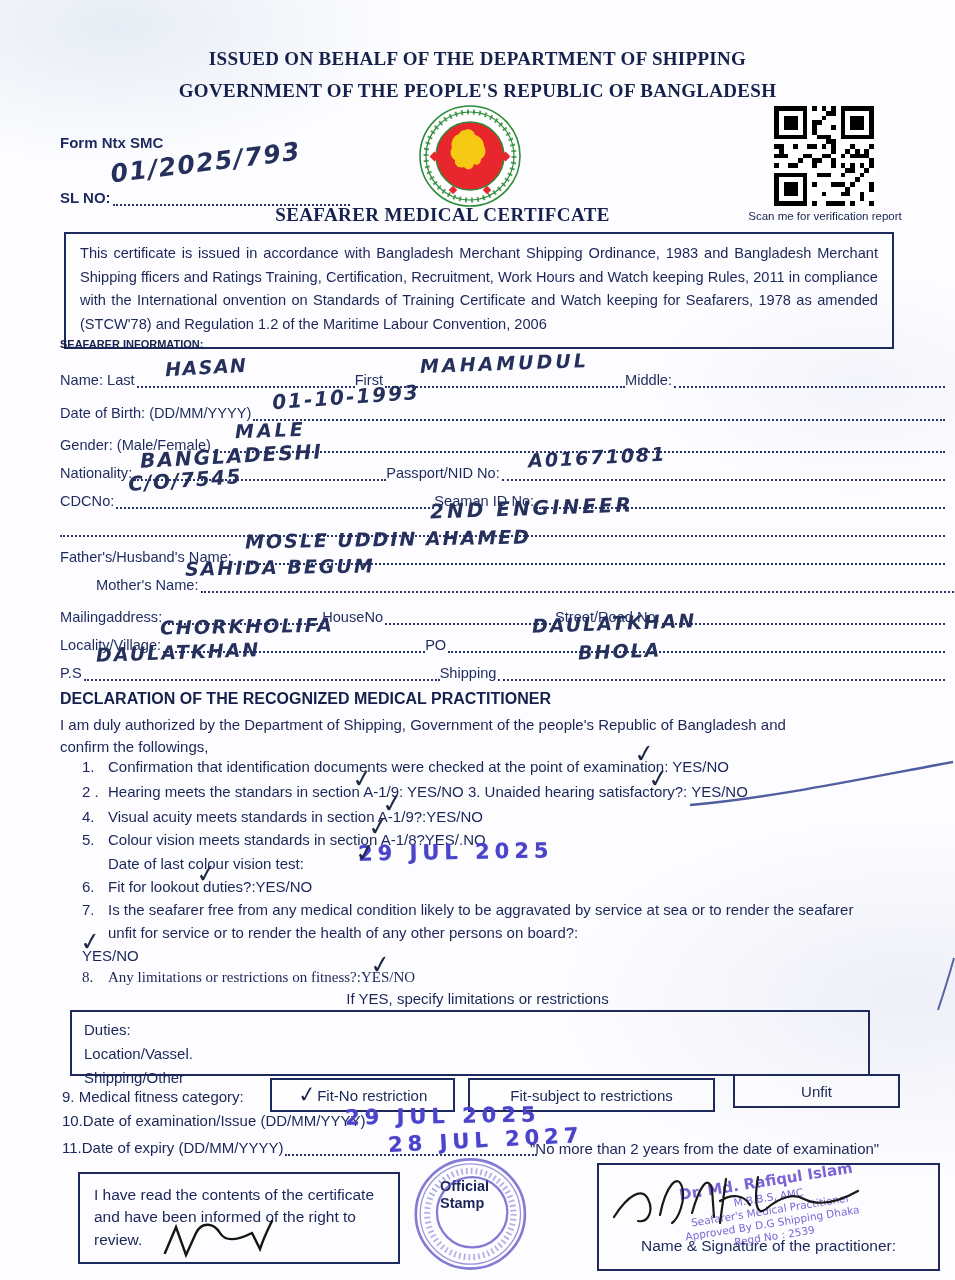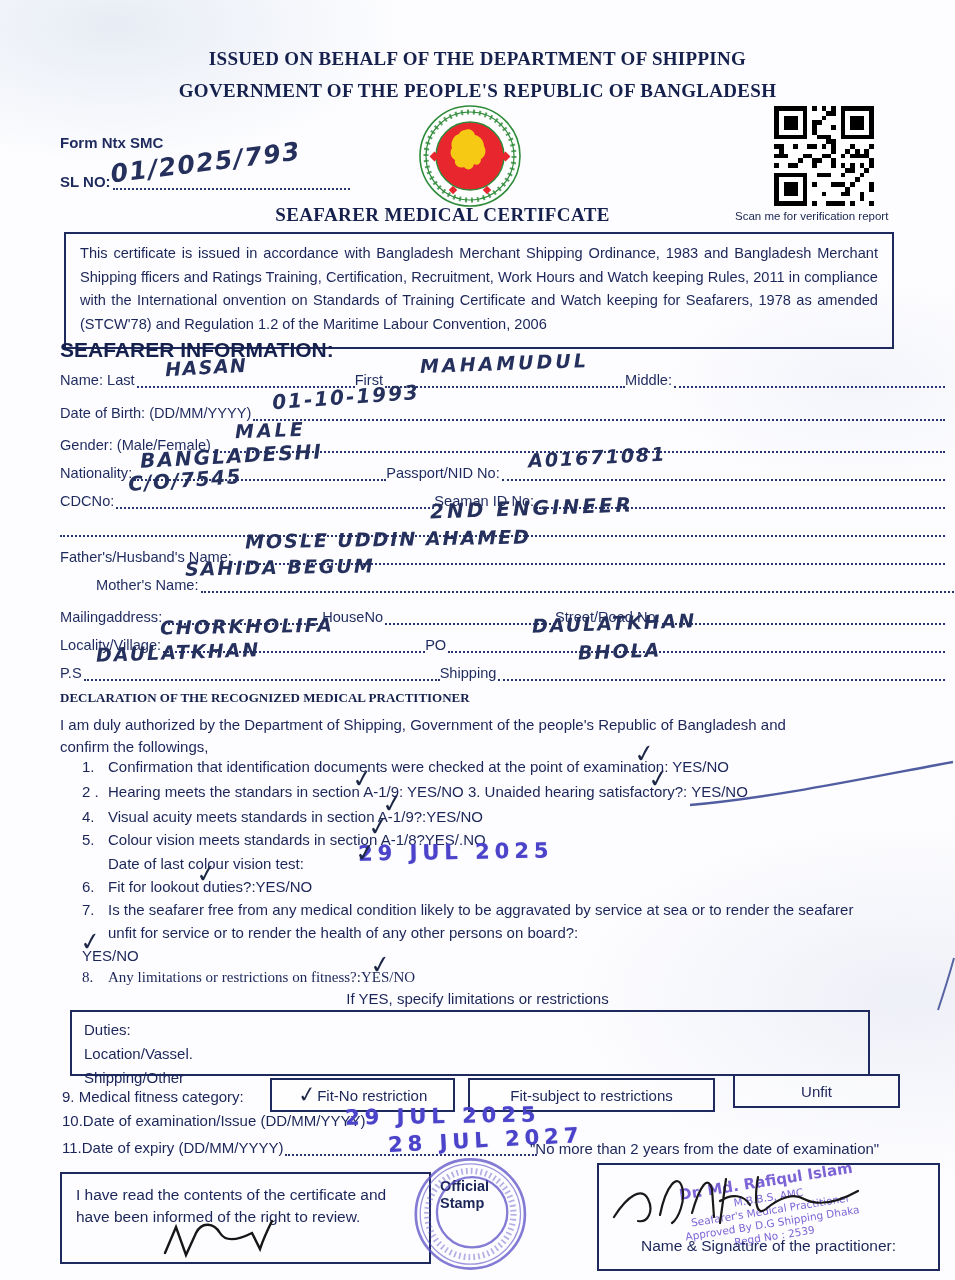--- a/index.html
+++ b/index.html
@@ -21,21 +21,21 @@
   .title{
     font-family:"Liberation Serif", serif;font-weight:bold;color:#15204d;
     font-size:19px;letter-spacing:.4px;
   }
   .smc{font-size:15px;font-weight:bold;color:#1e2a5e;}
   .qr-caption{font-size:11.5px;color:#18224e;}
   .intro-box{
     border:2px solid #1e2a5e;padding:8px 14px 10px 14px;
     font-size:14.6px;line-height:1.62;text-align:justify;color:#1b2558;
   }
-  .sect-head{font-weight:bold;font-size:21px;color:#15204d;}
+  .sect-head{font-weight:bold;font-size:11px;color:#15204d;}
   .frow{display:flex;align-items:flex-end;font-size:14.6px;height:22px;}
   .frow .lbl{white-space:nowrap;padding-right:2px;}
   .dots{flex:1 1 auto;border-bottom:2px dotted #27346f;height:17px;}
   .dots.fix{flex:0 0 auto;}
   
   .hw{
     font-family:"DejaVu Sans", sans-serif;font-style:italic;font-weight:bold;
     color:#25305c;letter-spacing:1.5px;white-space:nowrap;
   }
   .check{
@@ -71,21 +71,21 @@
 </style>
 </head>
 <body>
 
 <div class="page">
 
   <div class="abs hdr" style="left:0;right:0;top:48px;">ISSUED ON BEHALF OF THE DEPARTMENT OF SHIPPING</div>
   <div class="abs hdr" style="left:0;right:0;top:80px;">GOVERNMENT OF THE PEOPLE'S REPUBLIC OF BANGLADESH</div>
 
   <div class="abs smc" style="left:60px;top:134px;">Form Ntx SMC</div>
-  <div class="abs frow" style="left:60px;top:168px;width:290px;justify-content:space-between;">
+  <div class="abs frow" style="left:60px;top:184px;width:290px;justify-content:space-between;">
     <span class="lbl smc">SL NO:</span>
     <span class="dots"></span>
   </div>
   <div class="abs hw" style="left:110px;top:148px;font-size:25px;transform:rotate(-7deg);">01/2025/793</div>
 
   <div class="abs" style="left:418px;top:104px;">
     <svg width="104" height="104" viewBox="0 0 104 104">
       <circle cx="52" cy="52" r="50" fill="#ffffff" stroke="#2e8b3a" stroke-width="1.6"></circle>
       <circle cx="52" cy="52" r="44" fill="none" stroke="#2e8b3a" stroke-width="1.2"></circle>
       <circle cx="52" cy="52" r="44" fill="none" stroke="#2e8b3a" stroke-width="5" stroke-dasharray="2 4" opacity=".8"></circle>
@@ -190,21 +190,21 @@
         <rect x="19" y="10" width="1" height="1" fill="#000"></rect>
         <rect x="19" y="13" width="1" height="1" fill="#000"></rect>
         <rect x="20" y="8" width="1" height="1" fill="#000"></rect>
         <rect x="20" y="11" width="1" height="1" fill="#000"></rect>
         <rect x="20" y="12" width="1" height="1" fill="#000"></rect>
         <rect x="20" y="16" width="1" height="1" fill="#000"></rect>
         <rect x="20" y="17" width="1" height="1" fill="#000"></rect>
         <rect x="20" y="20" width="1" height="1" fill="#000"></rect>
       </svg>
   </div>
-  <div class="abs qr-caption" style="left:735px;top:210px;width:180px;">Scan me for verification report</div>
+  <div class="abs qr-caption" style="left:735px;top:210px;width:180px;text-align:center;">Scan me for verification report</div>
 
   <div class="abs title" style="left:0;right:70px;top:204px;text-align:center;">SEAFARER MEDICAL CERTIFCATE</div>
 
   <div class="abs intro-box" style="left:64px;top:232px;width:798px;">This certificate is issued in accordance with Bangladesh Merchant Shipping Ordinance, 1983 and Bangladesh Merchant Shipping fficers and Ratings Training, Certification, Recruitment, Work Hours and Watch keeping Rules, 2011 in compliance with the International onvention on Standards of Training Certificate and Watch keeping for Seafarers, 1978 as amended (STCW'78) and Regulation 1.2 of the Maritime Labour Convention, 2006</div>
 
   <div class="abs sect-head" style="left:60px;top:338px;">SEAFARER INFORMATION:</div>
 
   <div class="abs frow" style="left:60px;top:366px;width:885px;">
     <span class="lbl">Name: Last</span>
     <span class="dots fix" style="width:218px;"></span>
@@ -282,21 +282,21 @@
 
   <div class="abs frow" style="left:60px;top:659px;width:885px;">
     <span class="lbl">P.S</span>
     <span class="dots fix" style="width:356px;"></span>
     <span class="lbl">Shipping</span>
     <span class="dots"></span>
   </div>
   <div class="abs hw" style="left:96px;top:641px;font-size:19px;transform:rotate(-2deg);letter-spacing:2px;">DAULATKHAN</div>
   <div class="abs hw" style="left:578px;top:640px;font-size:19px;transform:rotate(-2deg);letter-spacing:2px;">BHOLA</div>
 
-  <div class="abs sect-head" style="left:60px;top:690px;font-size:13px;font-family:Liberation Serif, serif;">DECLARATION OF THE RECOGNIZED MEDICAL PRACTITIONER</div>
+  <div class="abs sect-head" style="left:60px;top:690px;font-size:16px;">DECLARATION OF THE RECOGNIZED MEDICAL PRACTITIONER</div>
   <div class="abs" style="left:60px;top:714px;width:760px;font-size:15px;line-height:1.45;color:#1b2558;">I am duly authorized by the Department of Shipping, Government of the people's Republic of Bangladesh and confirm the followings,</div>
 
   <div class="abs decl-item" style="left:82px;top:758px;">
     <span class="num">1.</span><span>Confirmation that identification documents were checked at the point of examination:</span> <span>YES/NO</span>
   </div>
   <div class="abs decl-item" style="left:82px;top:783px;">
     <span class="num">2 .</span><span>Hearing meets the standars in section A-1/9:</span> <span>YES/NO</span> <span>3. Unaided hearing satisfactory?:</span> <span>YES/NO</span>
   </div>
   <div class="abs decl-item" style="left:82px;top:808px;">
     <span class="num">4.</span><span>Visual acuity meets standards in section A-1/9?:</span><span>YES/NO</span>
@@ -358,21 +358,21 @@
   <div class="abs decl-item" style="left:62px;top:1112px;">10.Date of examination/Issue (DD/MM/YYYY)</div>
   <div class="abs stamp-date" style="left:345px;top:1104px;transform:rotate(-1deg);">29 JUL 2025</div>
 
   <div class="abs frow" style="left:62px;top:1134px;width:475px;font-size:15px;">
     <span class="lbl decl-item">11.Date of expiry (DD/MM/YYYY)</span>
     <span class="dots"></span>
   </div>
   <div class="abs stamp-date" style="left:388px;top:1128px;transform:rotate(-3deg);">28 JUL 2027</div>
   <div class="abs decl-item" style="left:530px;top:1140px;">"No more than 2 years from the date of examination"</div>
 
-  <div class="abs consent-box" style="left:60px;top:1172px;width:371px;height:92px;">
+  <div class="abs consent-box" style="left:78px;top:1172px;width:322px;height:92px;">
     <span>I have read the contents of the certificate and have been informed of the right to review.</span>
   </div>
   <svg class="abs" style="left:160px;top:1215px;" width="180" height="50" viewBox="0 0 180 50">
     <path d="M5 38 L16 12 L26 40 L36 18 C 42 6, 54 8, 60 18 C 66 28, 80 24, 92 18 L100 34 C 104 22, 108 14, 112 6" fill="none" stroke="#161616" stroke-width="2.4" stroke-linecap="round"></path>
   </svg>
 
   <div class="abs official-label" style="left:440px;top:1178px;width:70px;">
     <div>Official</div>
     <div>Stamp</div>
   </div>

